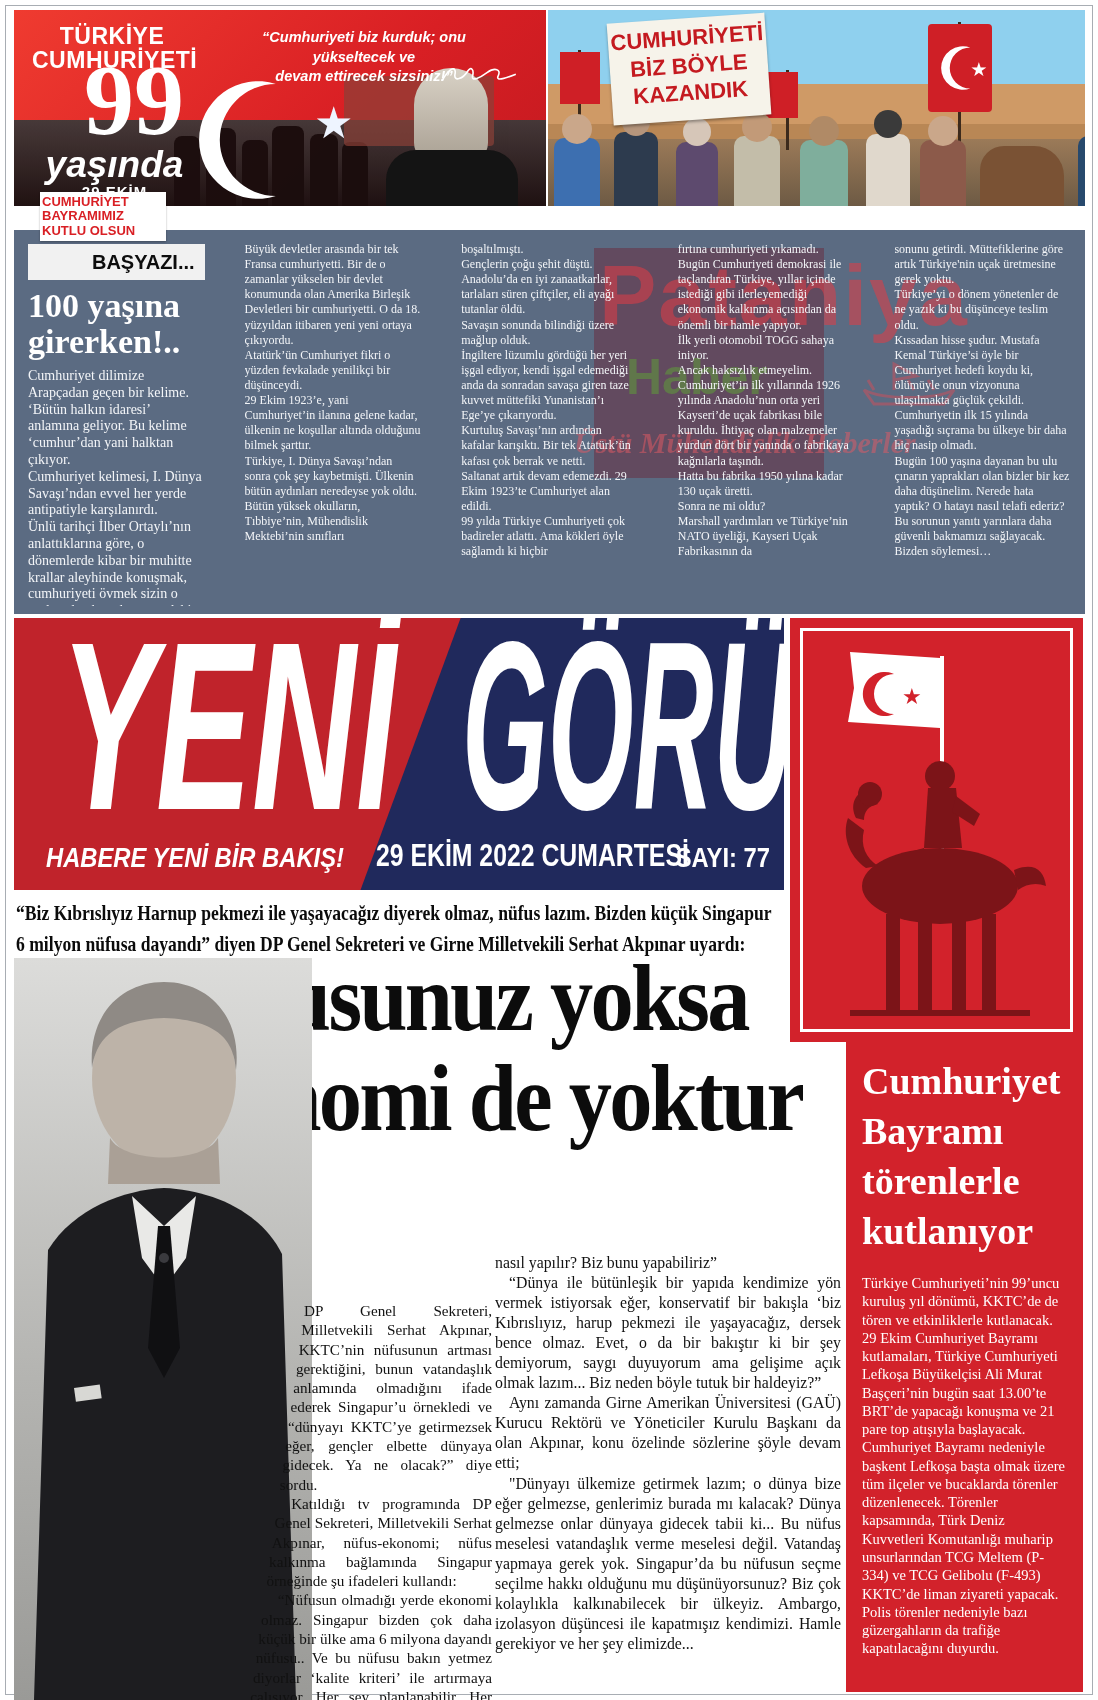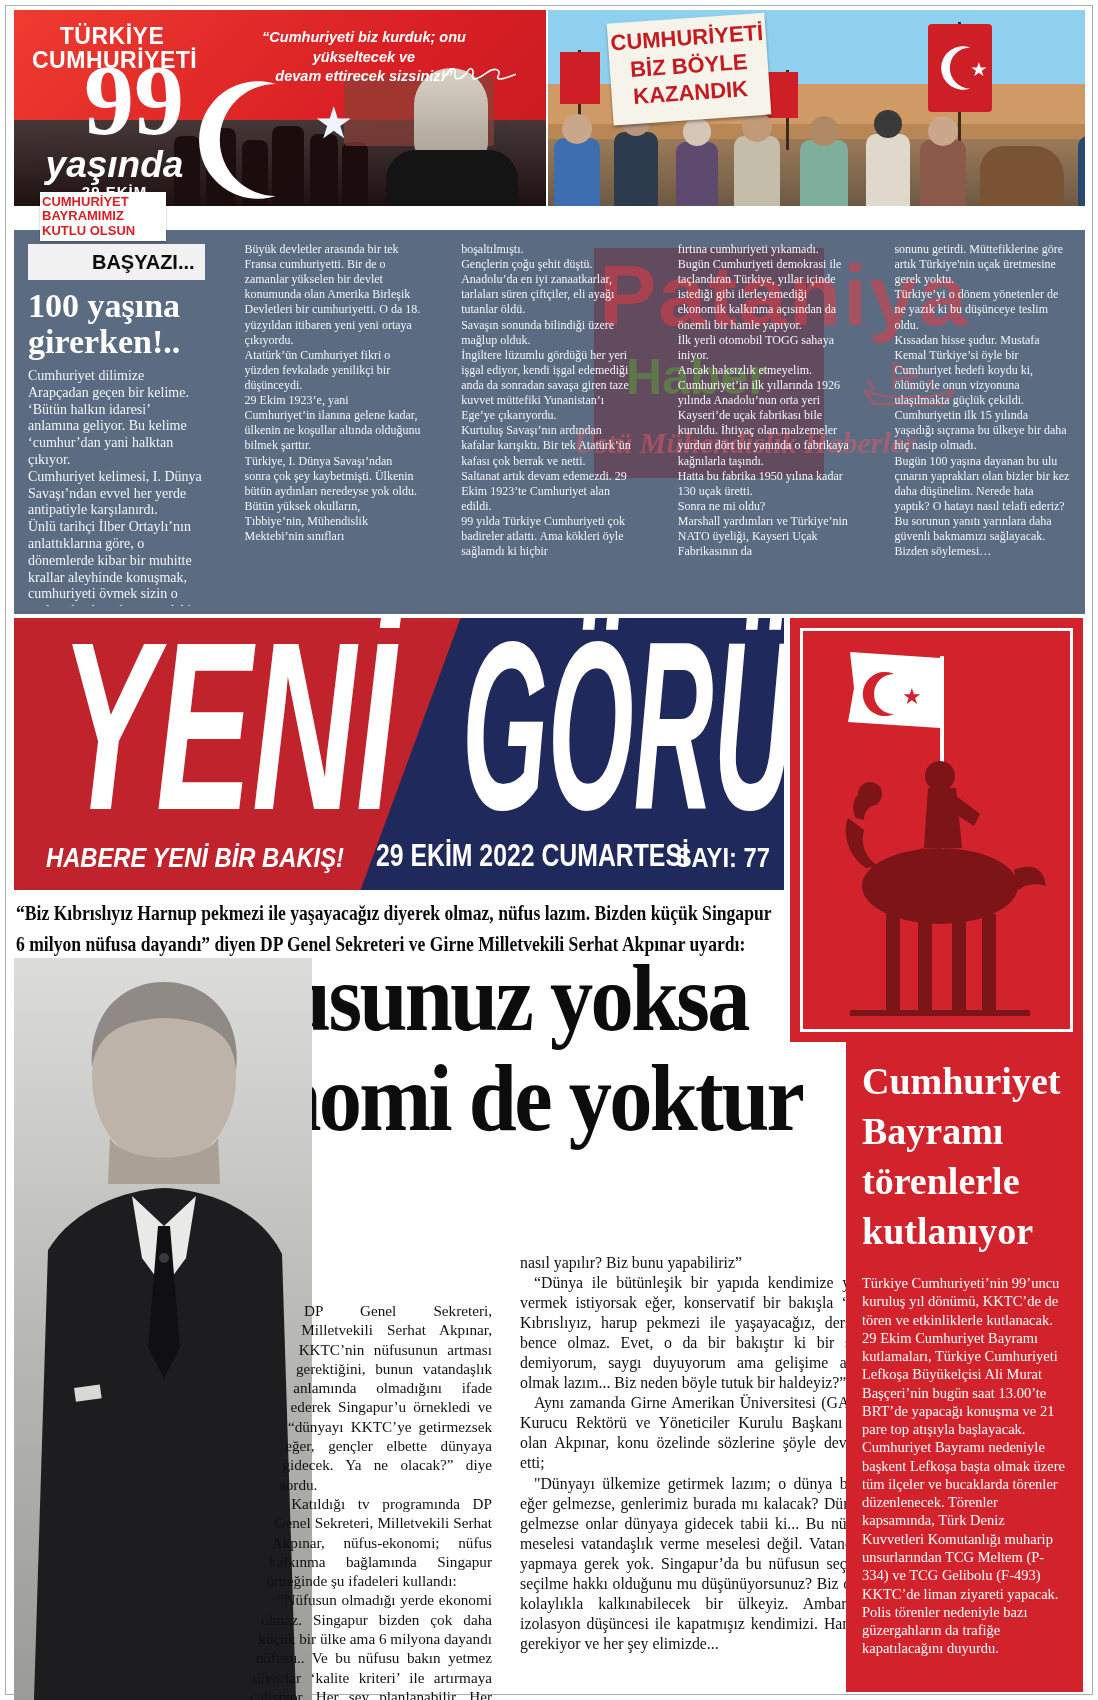--- a/index.html
+++ b/index.html
@@ -76,21 +76,21 @@
       font-weight:bold;font-size:28px;transform:scaleX(.85);transform-origin:100% 100%;white-space:nowrap;}
 
   
   #kicker{left:16px;top:897px;width:960px;font-weight:bold;font-size:22px;line-height:1.42;
       transform:scaleX(.8);transform-origin:0 0;color:#0b0b0b;}
   #headline{left:152px;top:948px;width:760px;font-weight:bold;color:#0c0c0c;
       font-size:96px;line-height:1.04;letter-spacing:-3px;transform:scaleX(.9);transform-origin:0 0;white-space:nowrap;}
   #photo{left:14px;top:958px;width:298px;height:742px;overflow:hidden;
       background:linear-gradient(#dcdcda,#b5b5b2 55%,#9a9a97);}
   #lead-col1{left:240px;top:1253px;width:252px;height:447px;overflow:hidden;font-size:15.2px;line-height:1.27;text-align:justify;margin-top:48px;}
-  #lead-col2{left:520px;top:1253px;width:346px;height:447px;overflow:hidden;font-size:15.8px;line-height:1.27;text-align:justify;}
+  #lead-col2{left:495px;top:1253px;width:346px;height:447px;overflow:hidden;font-size:15.8px;line-height:1.27;text-align:justify;}
   #lead-col1 p,#lead-col2 p,#side-body p{margin:0;}
   #lead-col1 p+p,#lead-col2 p+p{text-indent:14px;}
   .wrapShape{float:left;width:64px;height:460px;shape-outside:polygon(0 0,100% 0,0 100%);
       clip-path:polygon(0 0,100% 0,0 100%);}
 
   
   #rail-art{left:790px;top:618px;width:293px;height:424px;background:#d2222b;overflow:hidden;}
   #rail-art .inner{position:absolute;inset:10px;border:3px solid #fff;}
   #side-story{left:846px;top:1042px;width:237px;height:650px;background:#d2222b;overflow:hidden;
       padding:0;box-sizing:border-box;}

